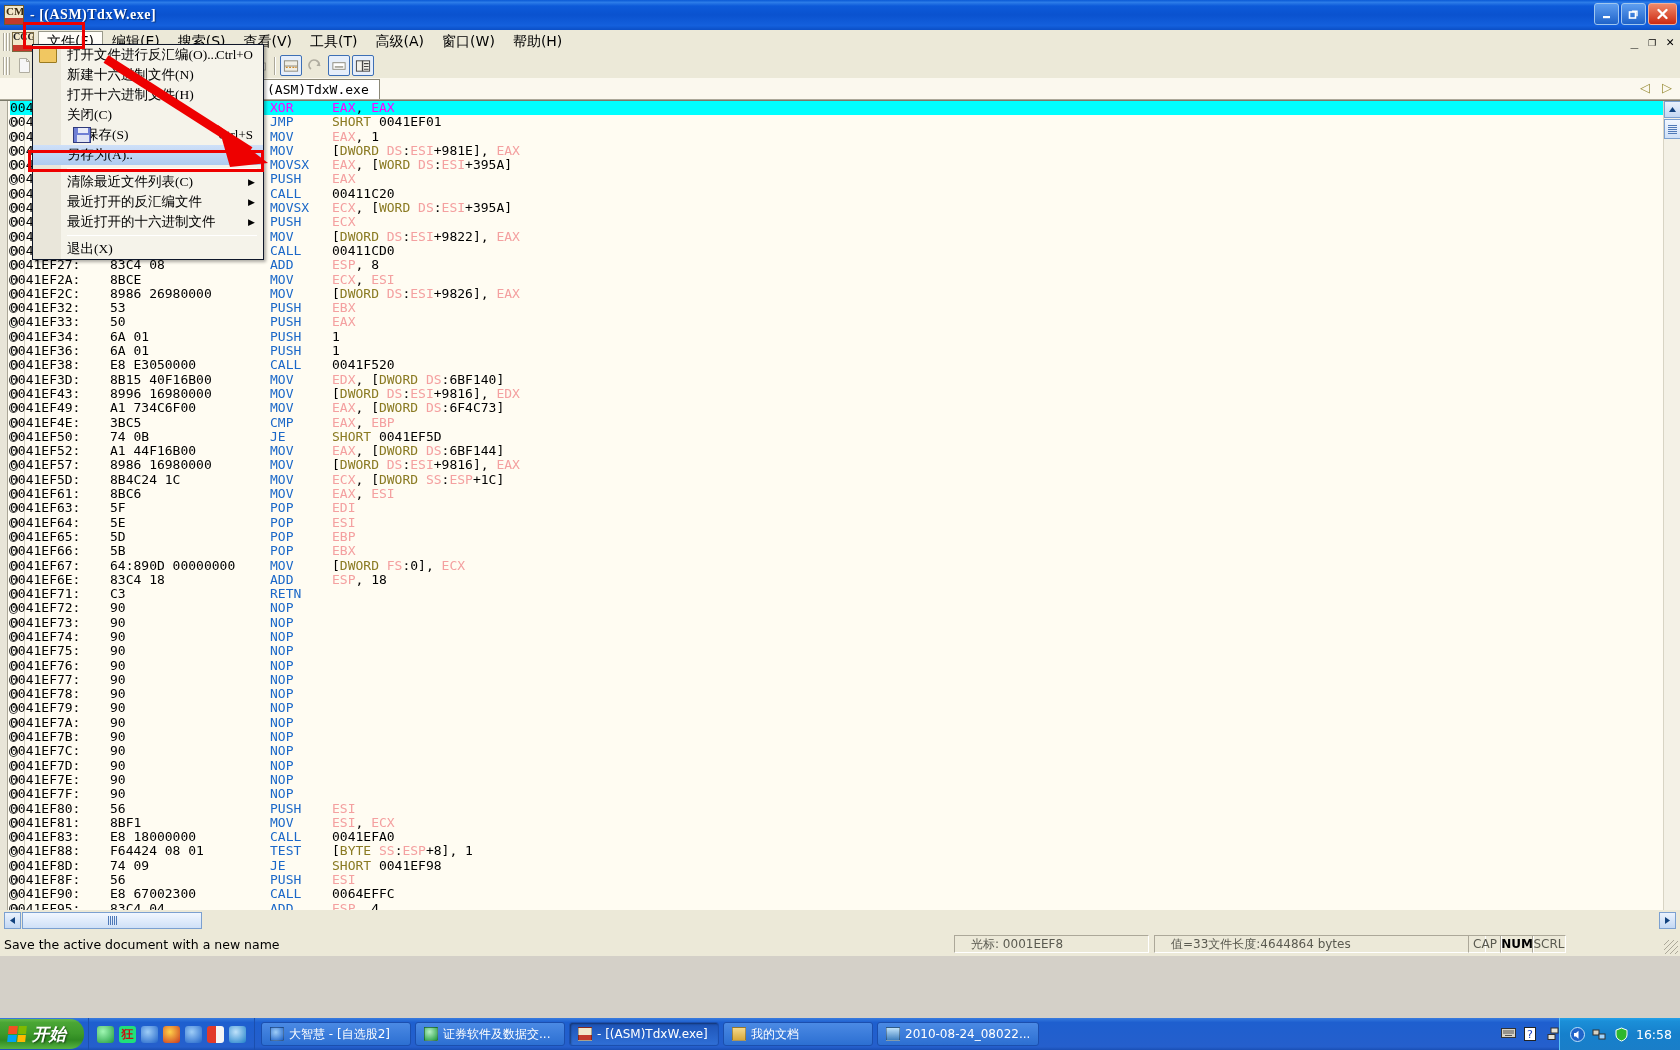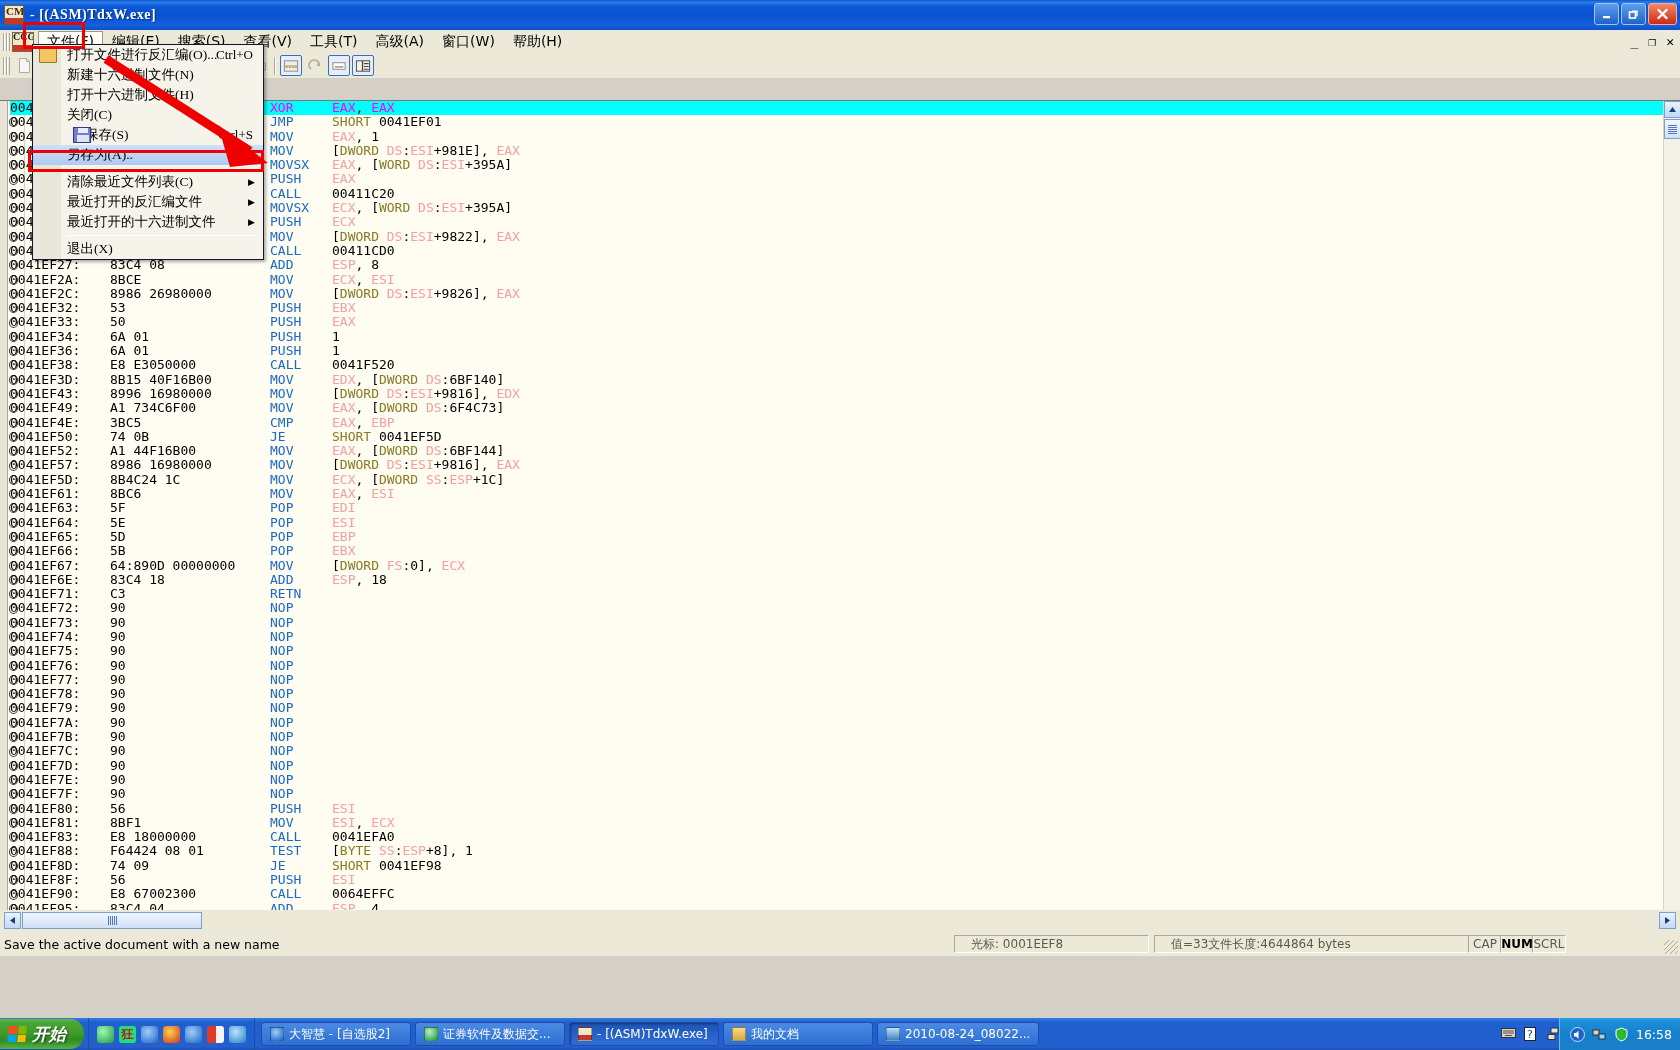--- a/index.html
+++ b/index.html
@@ -374,20 +374,27 @@
     </div>
     <div class="tb-btn framed">
       <svg class="ti" width="16" height="16" viewBox="0 0 17 17">
           <rect x="1.5" y="3" width="14" height="11" fill="#f4f2ea" stroke="#444"></rect>
           <path d="M8 3 v11" stroke="#444" stroke-width="1.4"></path>
           <path d="M9.5 6 h5 M9.5 9 h5 M9.5 12 h5" stroke="#444" stroke-width="1.2"></path>
         </svg>
     </div>
   </div>
 
+  <div id="tabstrip">
+    <div id="tab0">(ASM)TdxW.exe</div>
+    <div class="tab-navs">
+      <span>◁</span>
+      <span>▷</span>
+    </div>
+  </div>
 
   <div id="client">
     <div id="leftgutter"></div>
     <div id="bookmarkcol">
         <div class="bm" style="top: 16.3px;"></div>
         <div class="bm" style="top: 30.6px;"></div>
         <div class="bm" style="top: 44.9px;"></div>
         <div class="bm" style="top: 59.2px;"></div>
         <div class="bm" style="top: 73.5px;"></div>
         <div class="bm" style="top: 87.8px;"></div>

